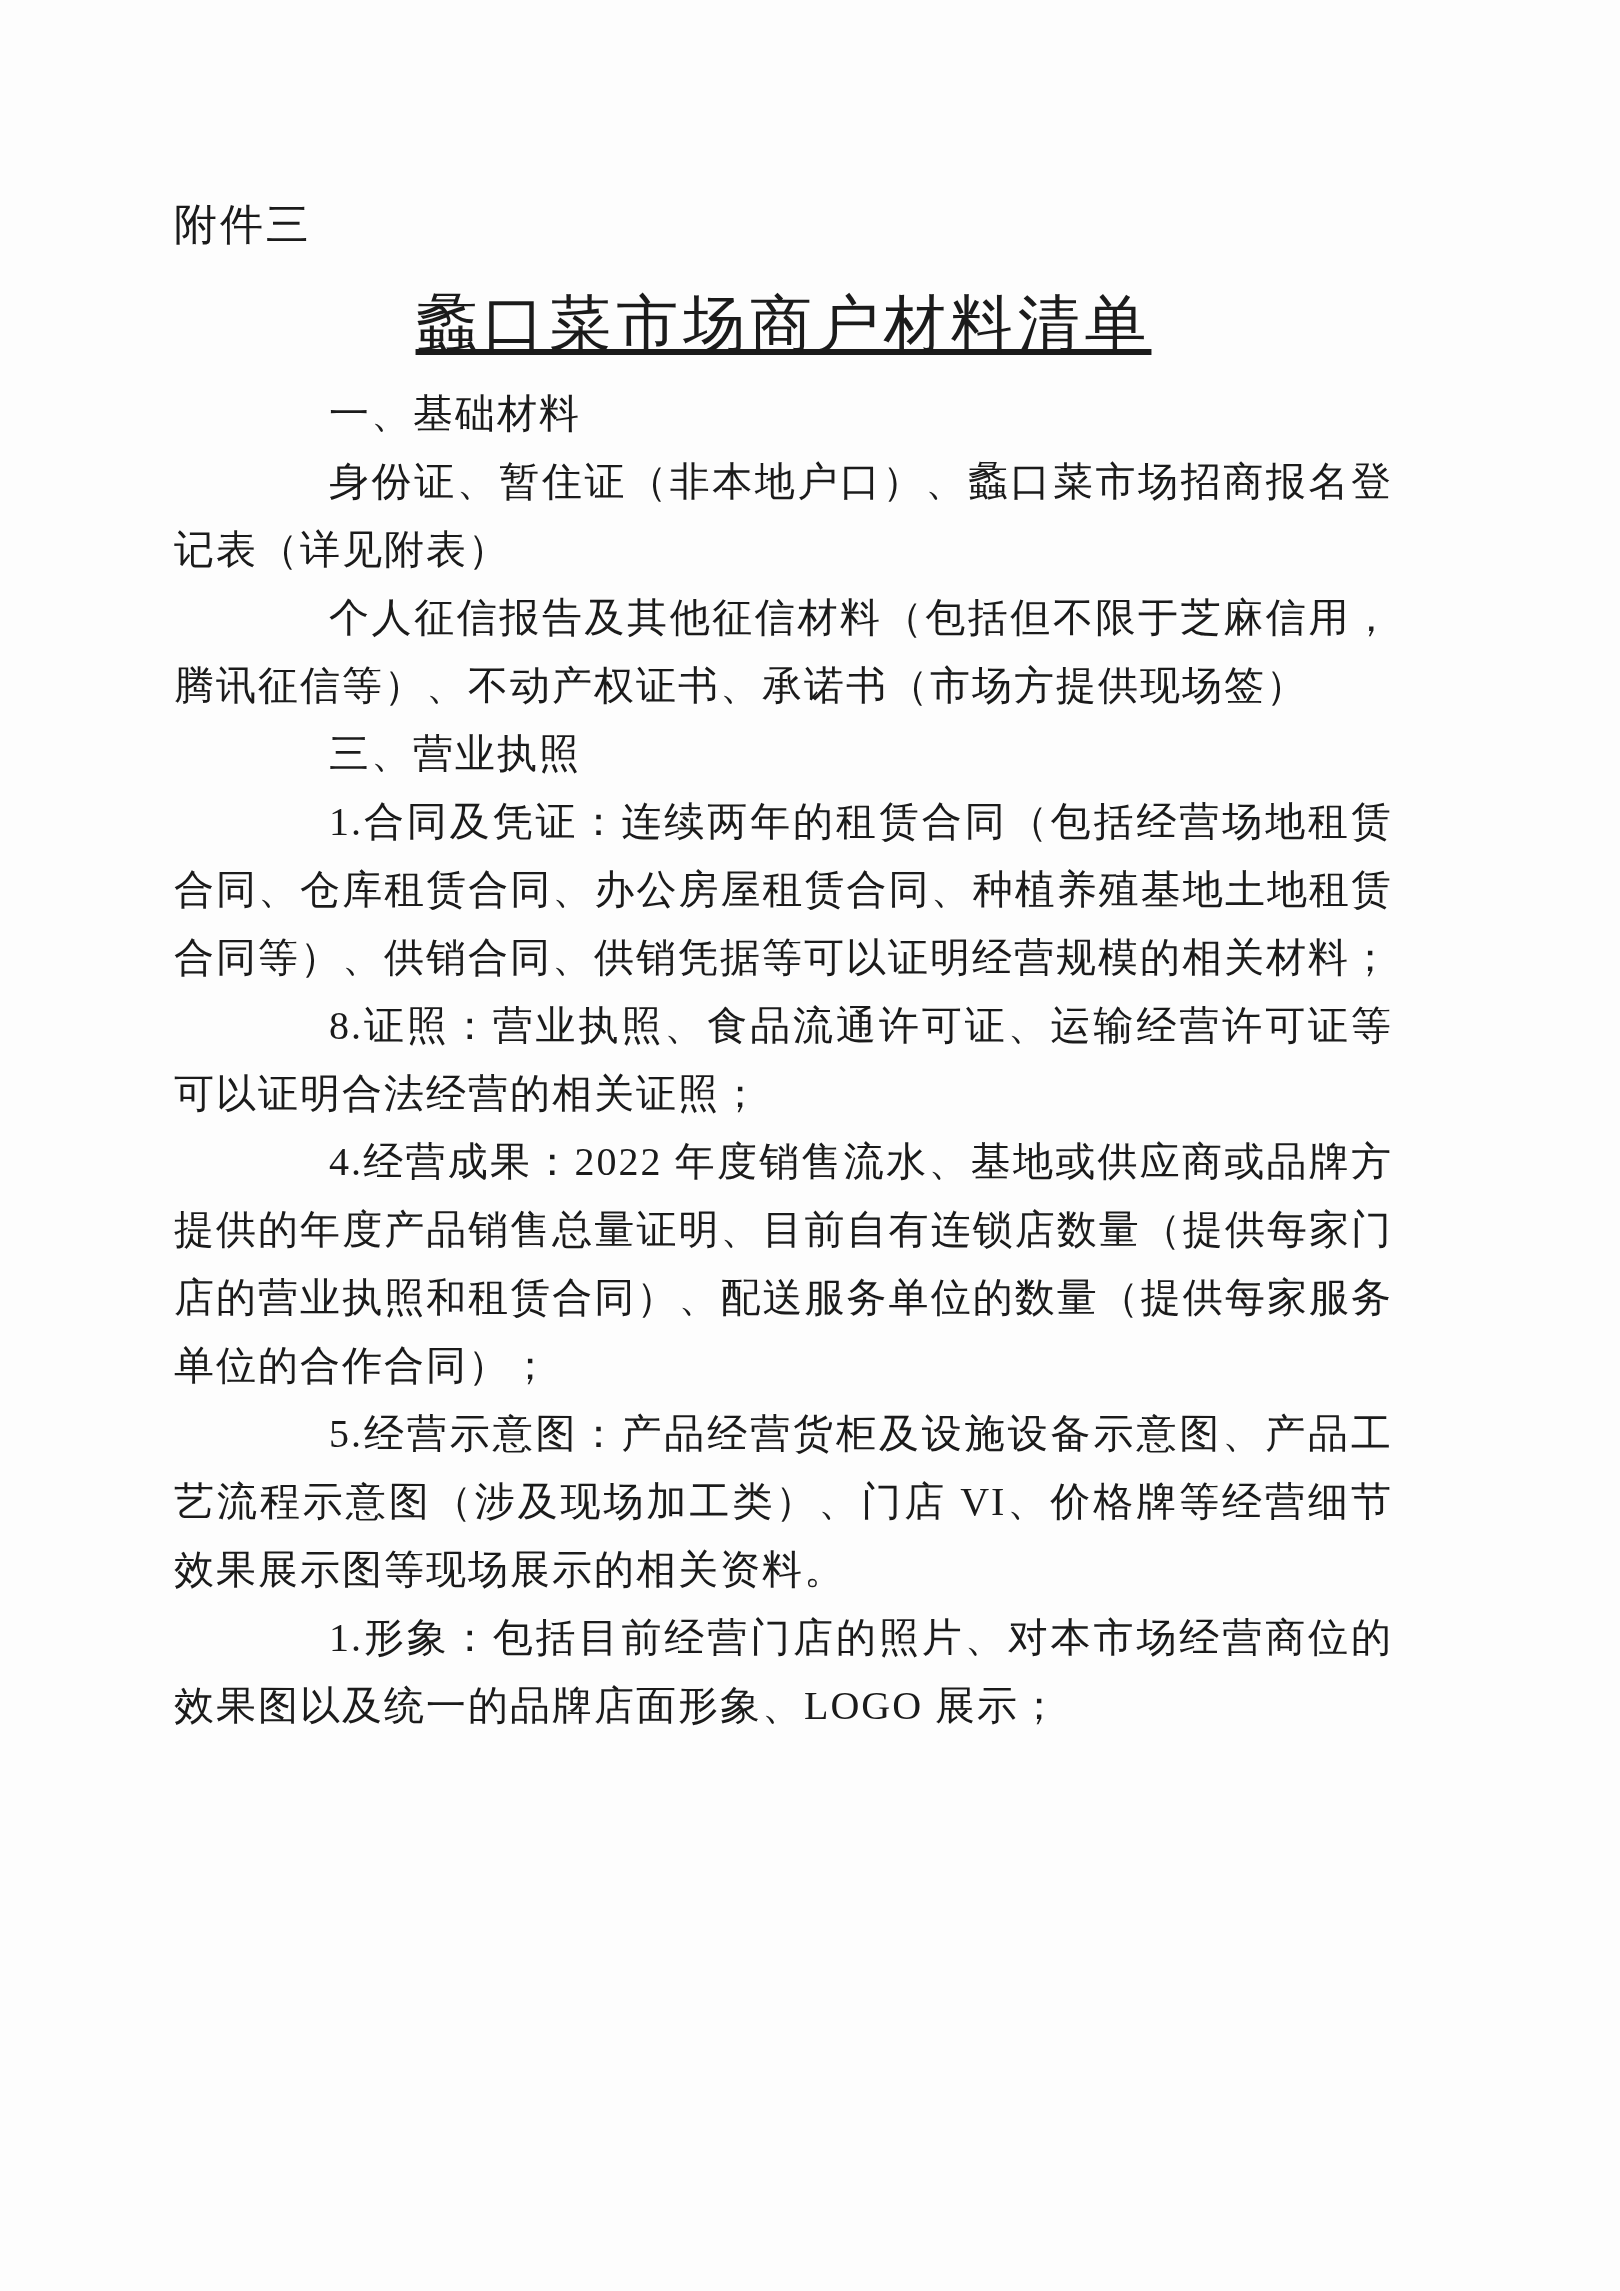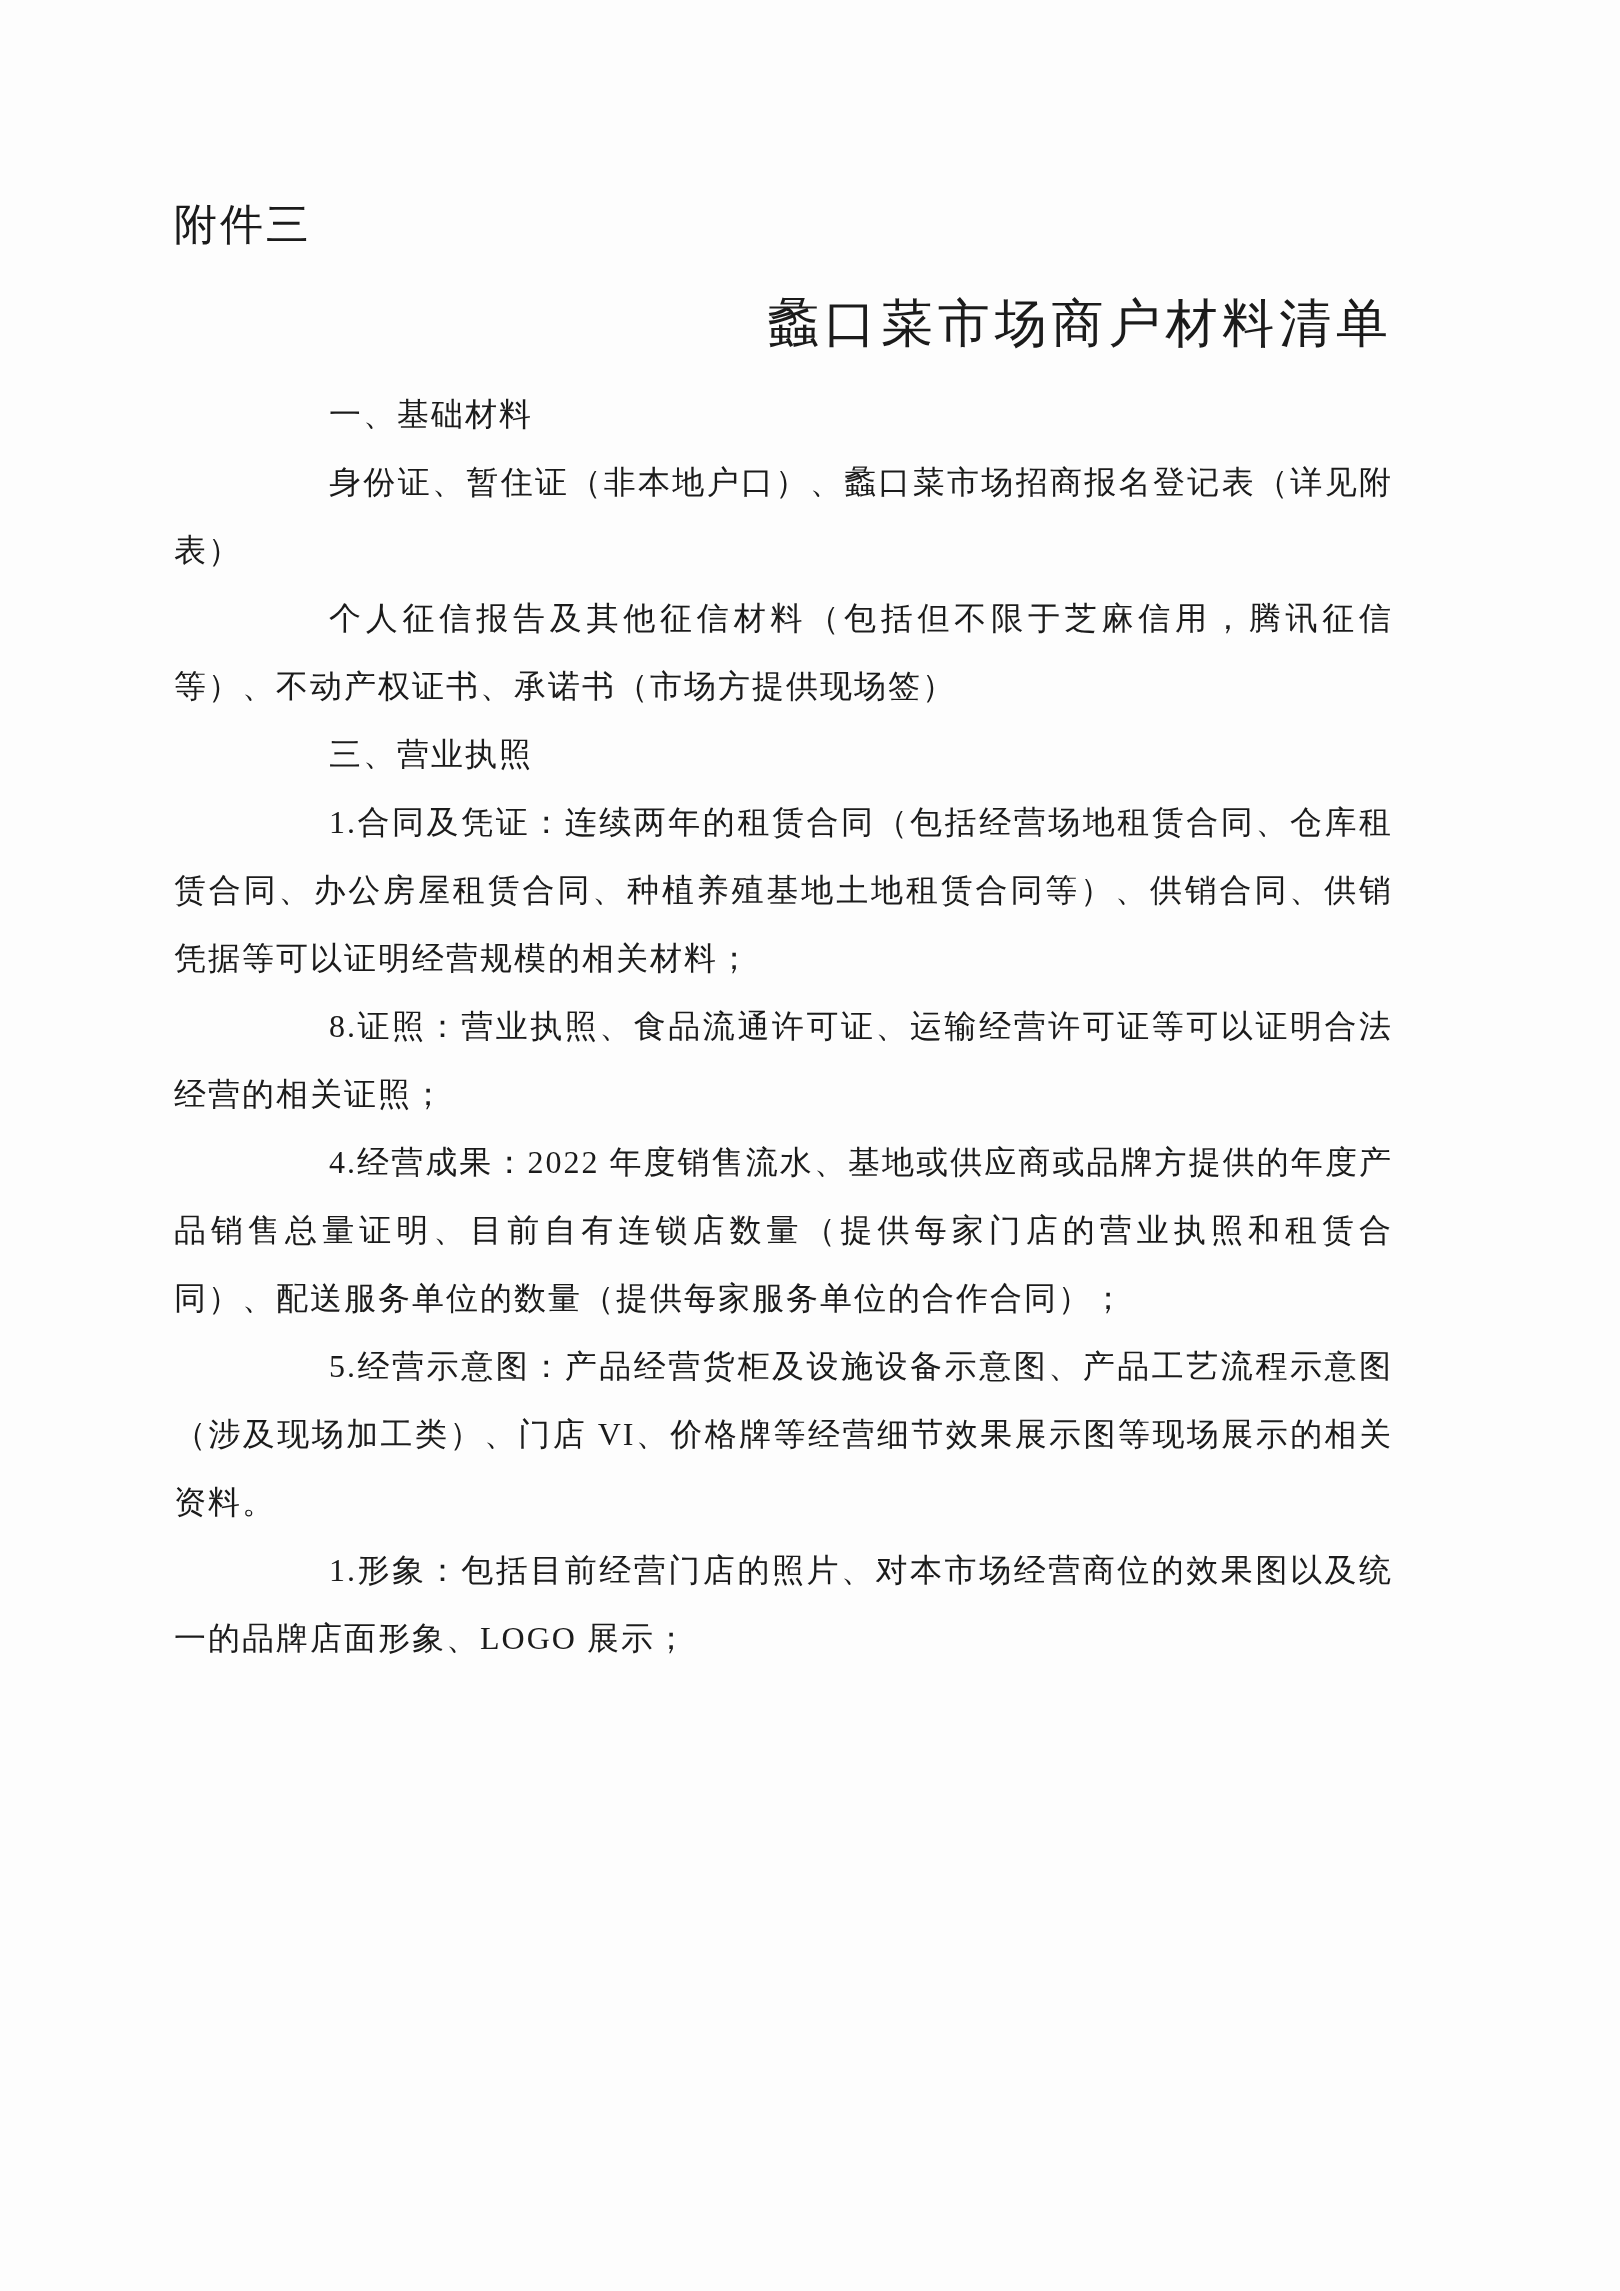--- a/index.html
+++ b/index.html
@@ -25,30 +25,31 @@
   }
   .attachment-label {
     margin: 0;
     font-size: 43px;
     line-height: 61px;
     letter-spacing: 2.9px;
     text-align: left;
   }
   .doc-title {
     margin: 25.5px 0 13.7px 0;
-    font-size: 52px;
+    font-size: 62px;
     font-weight: normal;
     line-height: 86px;
     letter-spacing: 4.9px;
-    text-align: right;
+    text-align: center;
     white-space: nowrap;
+    text-decoration: underline;
   }
   .doc-para {
     margin: 0;
-    font-size: 32px;
+    font-size: 40px;
     line-height: 68px;
     letter-spacing: 2px;
     text-indent: 155px;
     text-align: justify;
     word-break: break-all;
     overflow-wrap: anywhere;
   }
 </style>
 </head>
 <body>

